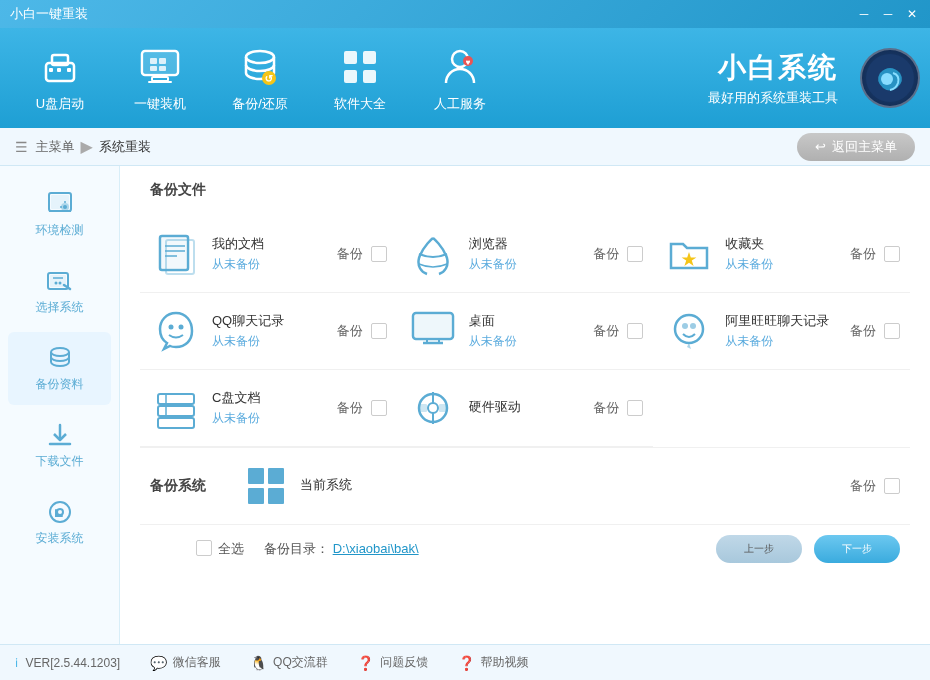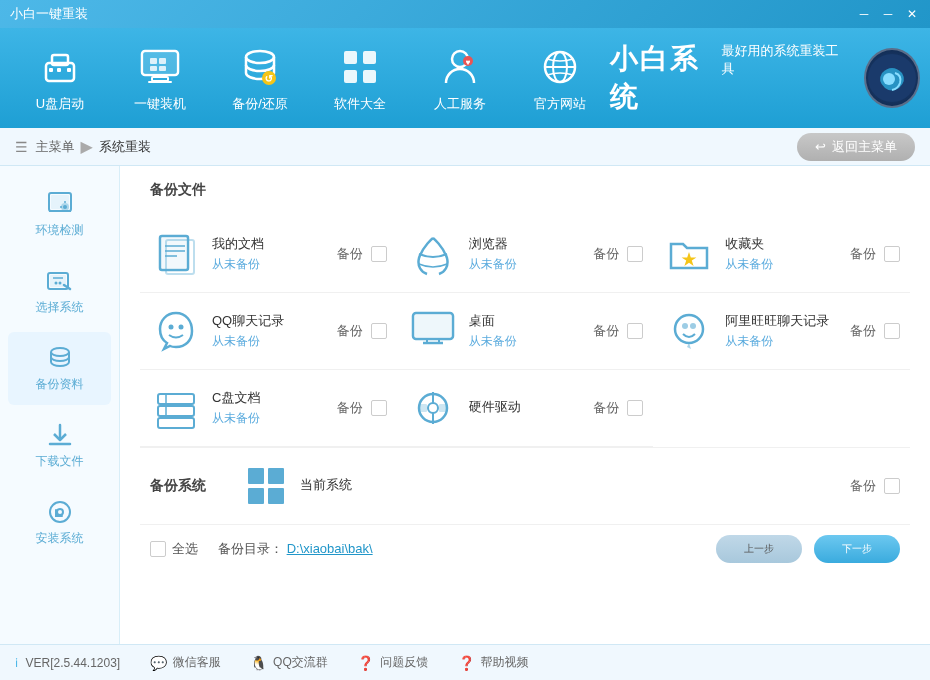--- a/index.html
+++ b/index.html
@@ -54,21 +54,22 @@
     }
     .nav-item .icon-wrap {
       width: 48px; height: 48px;
       display: flex; align-items: center; justify-content: center;
       margin-bottom: 4px;
     }
     .nav-item .label { font-size: 13px; }
 
     .brand-section {
       display: flex;
-      align-items: flex-start;
+      flex-direction: column;
+      align-items: flex-end;
       margin-left: auto;
       margin-right: 10px;
       color: white;
     }
     .brand-title { font-size: 28px; font-weight: bold; letter-spacing: 2px; }
     .brand-subtitle { font-size: 13px; margin-top: 2px; }
     .brand-logo {
       width: 60px; height: 60px;
       background: radial-gradient(circle, #1a3a6b 40%, #0d2547 100%);
       border-radius: 50%;
@@ -254,24 +255,25 @@
 
     
     .footer-row {
       display: flex;
       align-items: center;
       padding: 10px 10px;
       background: white;
     }
     .select-all {
       display: flex;
-      align-items: center;
+      align-items: flex-start;
       gap: 6px;
       font-size: 13px;
       color: #555;
+      margin-left: 46px;
     }
     .backup-dir {
       margin-left: 20px;
       font-size: 13px;
       color: #555;
     }
     .backup-dir a { color: #2196c9; text-decoration: underline; cursor: pointer; }
     .footer-btns {
       margin-left: auto;
       display: flex;
@@ -386,32 +388,20 @@
         <svg width="44" height="44" viewBox="0 0 44 44">
           <circle cx="22" cy="14" r="8" fill="none" stroke="white" stroke-width="2.5"></circle>
           <path d="M8 38 c0-8 6.3-14 14-14s14 6 14 14" fill="none" stroke="white" stroke-width="2.5"></path>
           <circle cx="30" cy="16" r="5" fill="#e85555"></circle>
           <text x="30" y="19.5" text-anchor="middle" fill="white" font-size="8">♥</text>
         </svg>
       </div>
       <span class="label">人工服务</span>
     </div>
 
-    <div class="nav-item">
-      <div class="icon-wrap">
-        <svg width="44" height="44" viewBox="0 0 44 44">
-          <circle cx="22" cy="22" r="15" fill="none" stroke="white" stroke-width="2.5"></circle>
-          <ellipse cx="22" cy="22" rx="7" ry="15" fill="none" stroke="white" stroke-width="2"></ellipse>
-          <line x1="7" y1="22" x2="37" y2="22" stroke="white" stroke-width="2"></line>
-          <path d="M9 14 Q22 18 35 14" fill="none" stroke="white" stroke-width="1.5"></path>
-          <path d="M9 30 Q22 26 35 30" fill="none" stroke="white" stroke-width="1.5"></path>
-        </svg>
-      </div>
-      <span class="label">官方网站</span>
-    </div>
   </div>
 
   <div style="display:flex;align-items:center;margin-left:auto;">
     <div class="brand-section">
       <span class="brand-title">小白系统</span>
       <span class="brand-subtitle">最好用的系统重装工具</span>
     </div>
     <div class="brand-logo">
       <svg width="50" height="50" viewBox="0 0 50 50">
         <circle cx="25" cy="25" r="24" fill="#1a3a6b"></circle>

